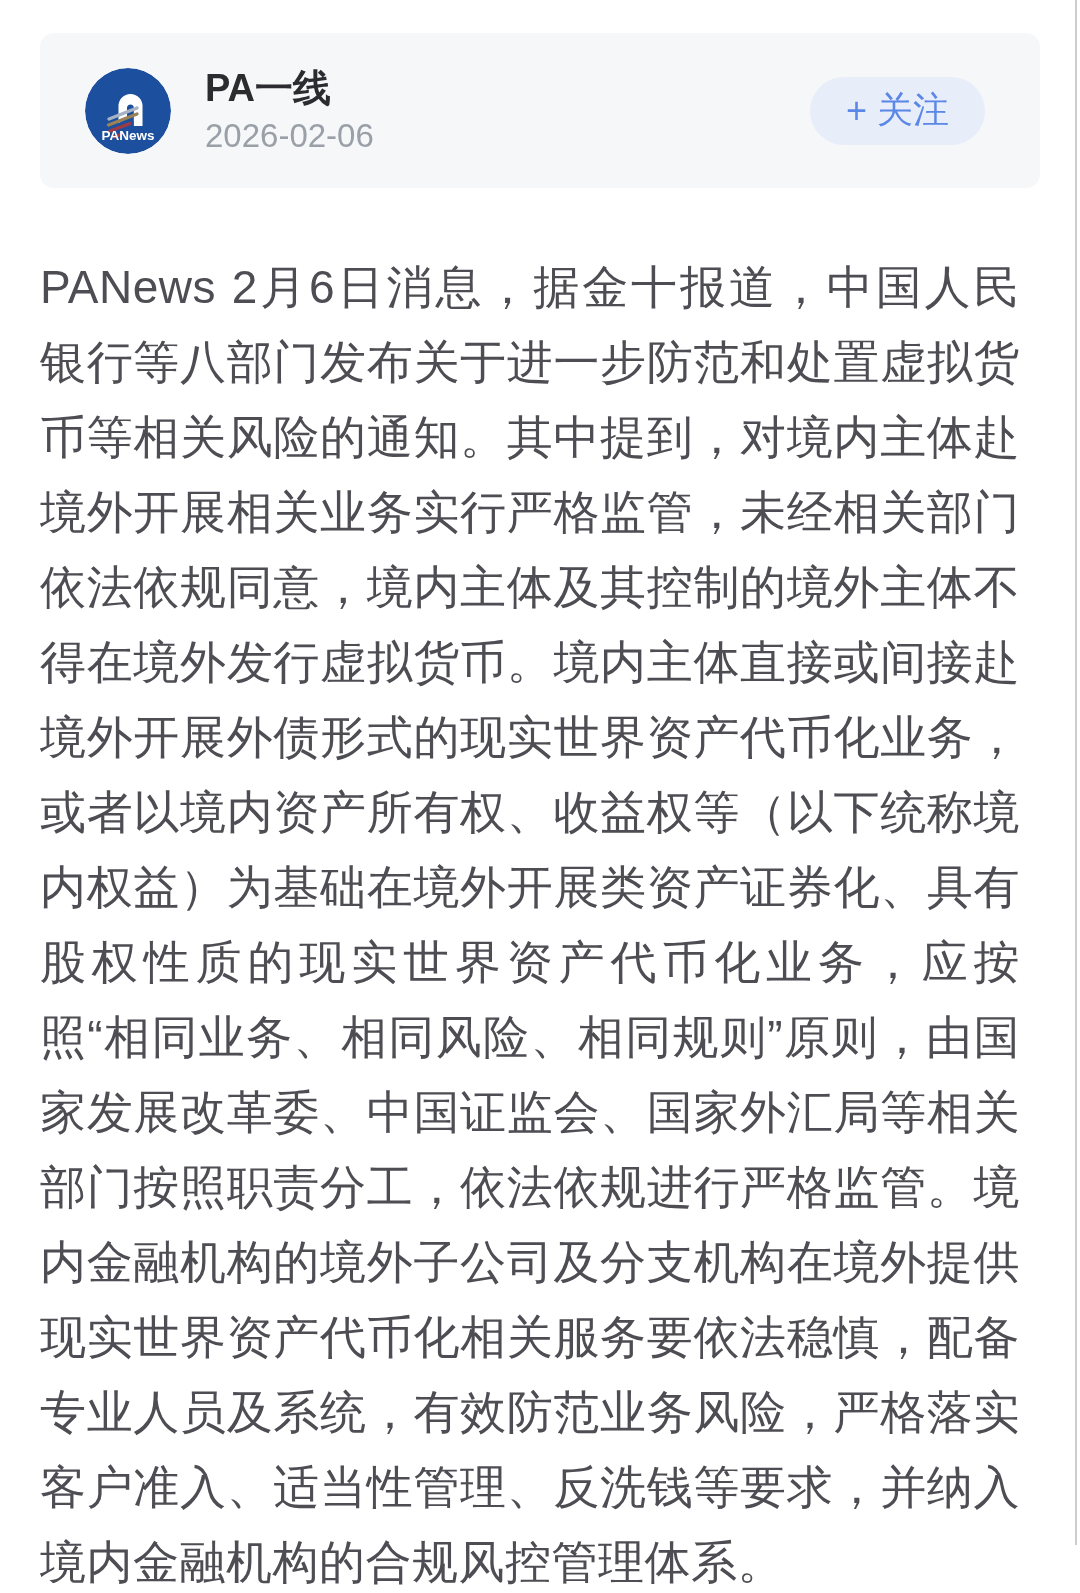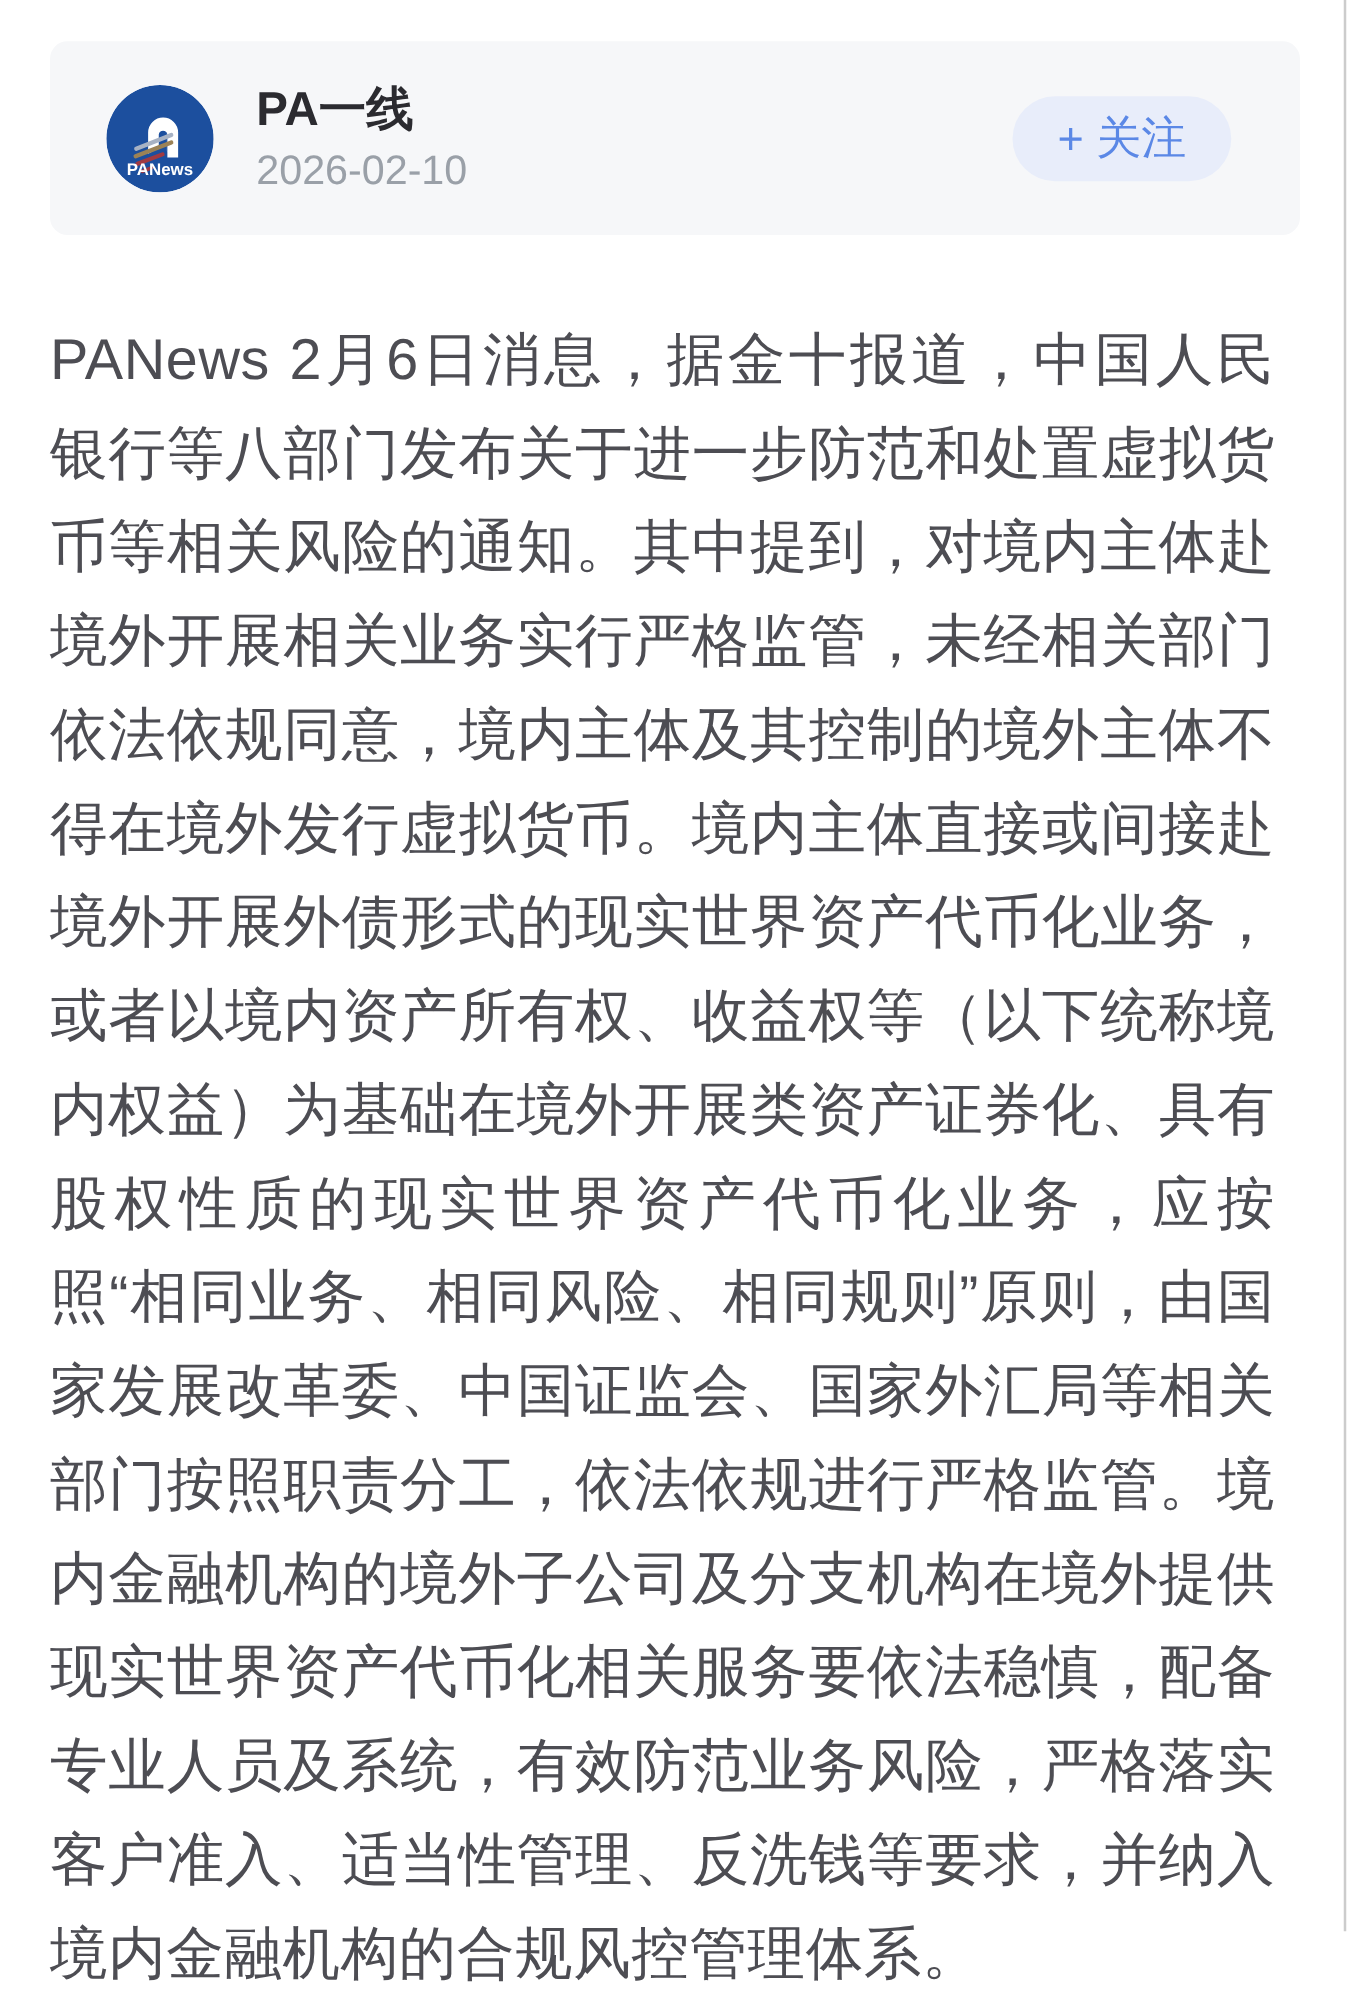--- a/index.html
+++ b/index.html
@@ -107,21 +107,21 @@
         <line x1="23.5" y1="57" x2="52" y2="46" stroke="#9b8256" stroke-width="3.4"></line>
         <line x1="25" y1="63" x2="45" y2="55.5" stroke="#a03a42" stroke-width="3.4"></line>
         <line x1="29" y1="69" x2="36" y2="66.3" stroke="#a03a42" stroke-width="3"></line>
       </g>
       <text x="43" y="72" text-anchor="middle" fill="#ffffff" font-family="Liberation Sans, DejaVu Sans, sans-serif" font-size="13.5" font-weight="700">PANews</text>
     </svg>
   </div>
 
   <div class="author-info">
     <div class="author-name">PA一线</div>
-    <div class="post-date">2026-02-10</div>
+    <div class="post-date">2026-02-06</div>
   </div>
 
   <button class="follow-button">
     <span class="follow-plus">+</span>
     <span>关注</span>
   </button>
 
 </div>
 
 <p class="article-body">PANews 2月6日消息，据金十报道，中国人民银行等八部门发布关于进一步防范和处置虚拟货币等相关风险的通知。其中提到，对境内主体赴境外开展相关业务实行严格监管，未经相关部门依法依规同意，境内主体及其控制的境外主体不得在境外发行虚拟货币。境内主体直接或间接赴境外开展外债形式的现实世界资产代币化业务，或者以境内资产所有权、收益权等（以下统称境内权益）为基础在境外开展类资产证券化、具有股权性质的现实世界资产代币化业务，应按照“相同业务、相同风险、相同规则”原则，由国家发展改革委、中国证监会、国家外汇局等相关部门按照职责分工，依法依规进行严格监管。境内金融机构的境外子公司及分支机构在境外提供现实世界资产代币化相关服务要依法稳慎，配备专业人员及系统，有效防范业务风险，严格落实客户准入、适当性管理、反洗钱等要求，并纳入境内金融机构的合规风控管理体系。</p>

